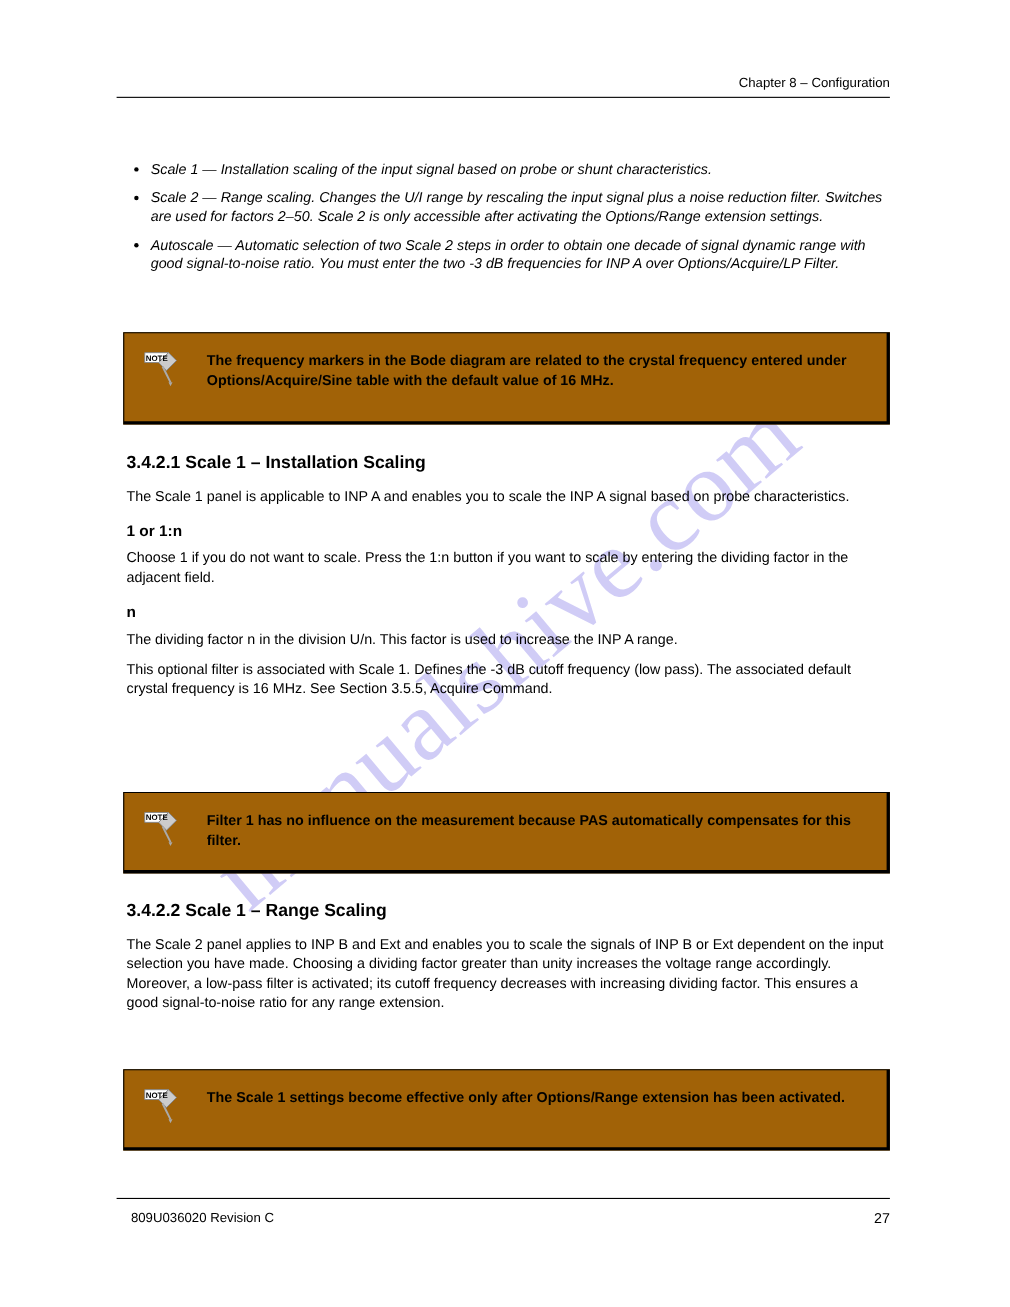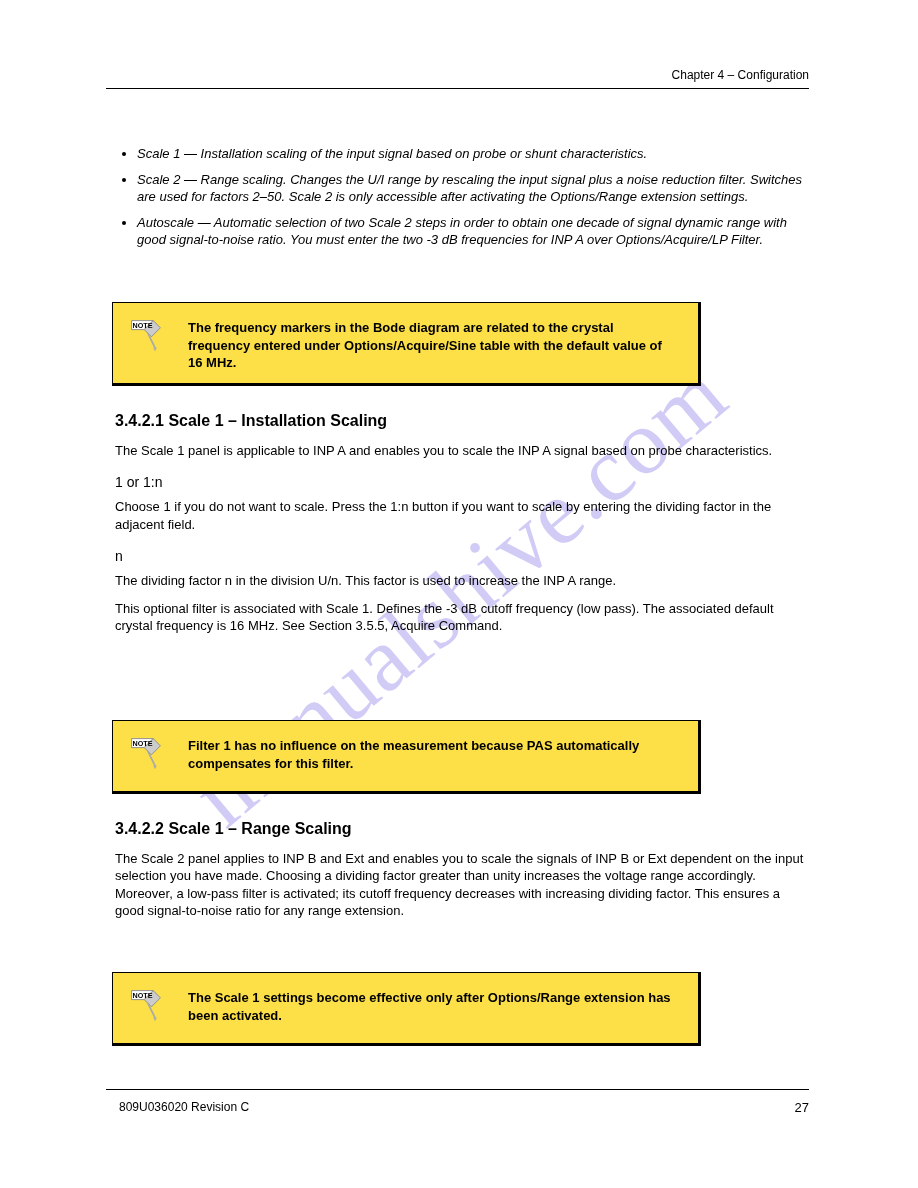--- a/index.html
+++ b/index.html
@@ -13,44 +13,44 @@
 
   .watermark { position: absolute; left: 50%; top: 50%; transform: translate(-50%, -50%) rotate(-40deg); font-size: 92px; font-family: "Times New Roman", serif; color: rgba(120,110,230,0.35); pointer-events: none; white-space: nowrap; letter-spacing: 1px; }
 
   .body-text { position: absolute; font-size: 13px; line-height: 1.35; }
   .body-text p { margin-bottom: 10px; }
   .bullet { padding-left: 18px; }
   .bullet li { list-style: disc; margin-bottom: 8px; margin-left: 4px; font-style: italic; }
 
   .section1 { left: 115px; top: 145px; width: 690px; }
 
-  .notebox { position: absolute; left: 112px; width: 589px; border: 1px solid #000; border-right-width: 3px; border-bottom-width: 3px; background: #fde047; }
+  .notebox { position: absolute; left: 112px; width: 697px; border: 1px solid #000; border-right-width: 3px; border-bottom-width: 3px; background: #a16207; }
   .notebox .note-icon { position: absolute; left: 15px; top: 14px; }
   .notebox .note-body { margin: 16px 20px 16px 75px; font-size: 13px; line-height: 1.35; font-weight: bold; }
 
   .notebox1 { top: 302px; height: 84px; }
   .notebox2 { top: 720px; height: 74px; }
   .notebox3 { top: 972px; height: 74px; }
 
   .section2 { left: 115px; top: 410px; width: 690px; }
   .h3 { font-weight: bold; font-size: 16px; margin-bottom: 10px; }
-  .h4 { font-weight: normal; font-size: 14px; margin-top: 14px; margin-bottom: 6px; }
+  .h4 { font-weight: bold; font-size: 14px; margin-top: 14px; margin-bottom: 6px; }
 
   .section3 { left: 115px; top: 818px; width: 690px; }
 
   .note-svg { width: 36px; height: 36px; }
 </style>
 </head>
 <body>
 
 <div class="page">
   <div class="watermark">manualshive.com</div>
 
   <div class="hr-top"></div>
-  <div class="header-right">Chapter 4 – Configuration</div>
+  <div class="header-right">Chapter 8 – Configuration</div>
 
   <div class="body-text section1">
     <ul class="bullet">
       <li>Scale 1 — Installation scaling of the input signal based on probe or shunt characteristics.</li>
       <li>Scale 2 — Range scaling. Changes the U/I range by rescaling the input signal plus a noise reduction filter. Switches are used for factors 2–50. Scale 2 is only accessible after activating the Options/Range extension settings.</li>
       <li>Autoscale — Automatic selection of two Scale 2 steps in order to obtain one decade of signal dynamic range with good signal-to-noise ratio. You must enter the two -3 dB frequencies for INP A over Options/Acquire/LP Filter.</li>
     </ul>
   </div>
 
   <div class="notebox notebox1">

